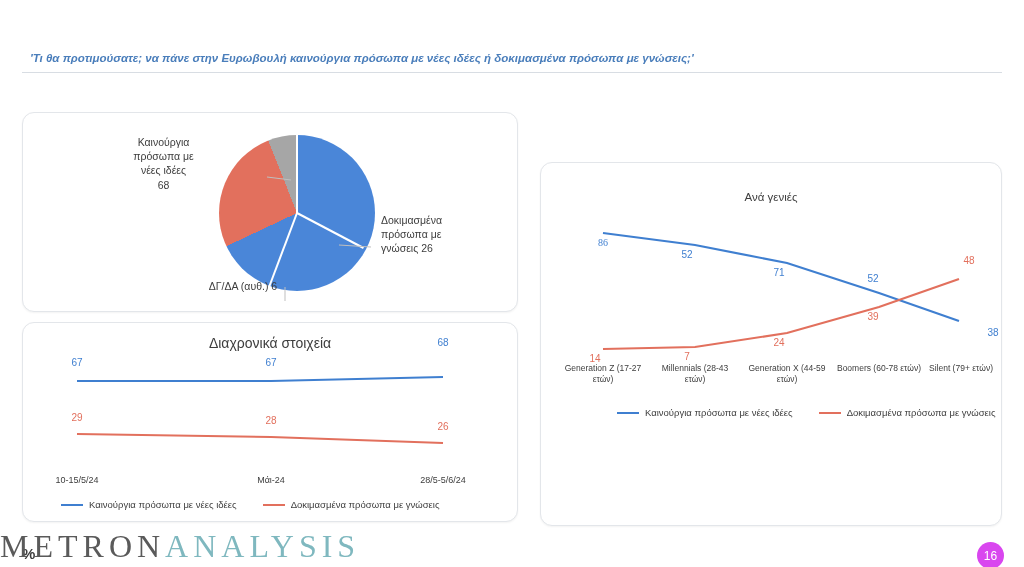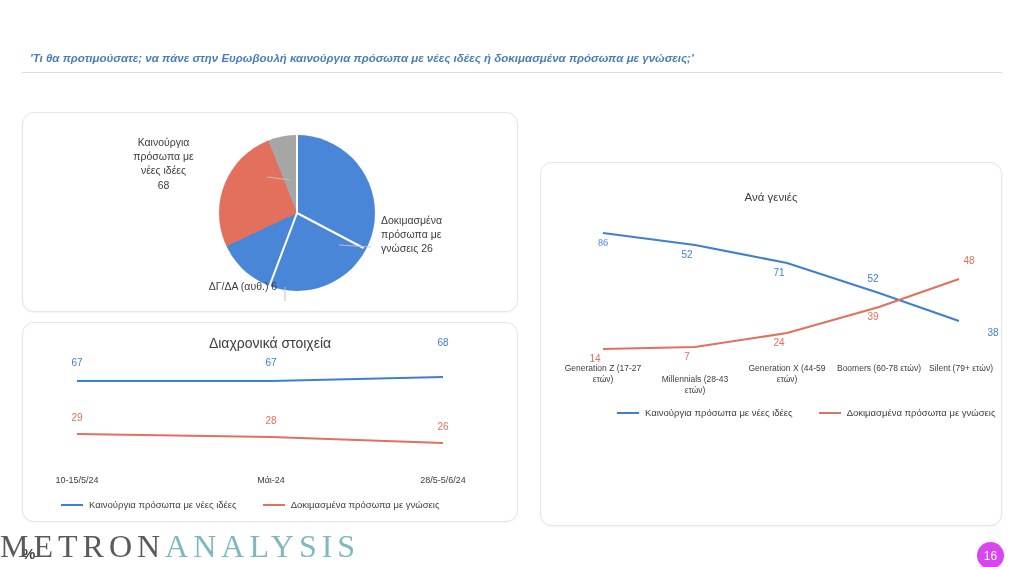--- a/index.html
+++ b/index.html
@@ -211,21 +211,21 @@
 
       <span class="ptlabel red" style="left:32px; top:142px;">14</span>
       <span class="ptlabel red" style="left:124px; top:140px;">7</span>
       <span class="ptlabel red" style="left:216px; top:126px;text-align:right;">24</span>
       <span class="ptlabel red" style="left:310px; top:100px;">39</span>
       <span class="ptlabel red" style="left:406px; top:44px;">48</span>
     </div>
 
     <div class="gen-axis-labels">
       <span style="left:50px;">Generation Z (17-27 ετών)</span>
-      <span style="left:142px;margin-top:11px;">Millennials (28-43 ετών)</span>
+      <span style="left:142px;">Millennials (28-43 ετών)</span>
       <span style="left:234px;">Generation X (44-59 ετών)</span>
       <span style="left:326px;">Boomers (60-78 ετών)</span>
       <span style="left:408px;">Silent (79+ ετών)</span>
     </div>
 
     <div class="legend" id="gen-legend">
       <span class="item">
         <span class="swatch" style="background:#3f7fd0;"></span>
         <span>Καινούργια πρόσωπα με νέες ιδέες</span>
       </span>

